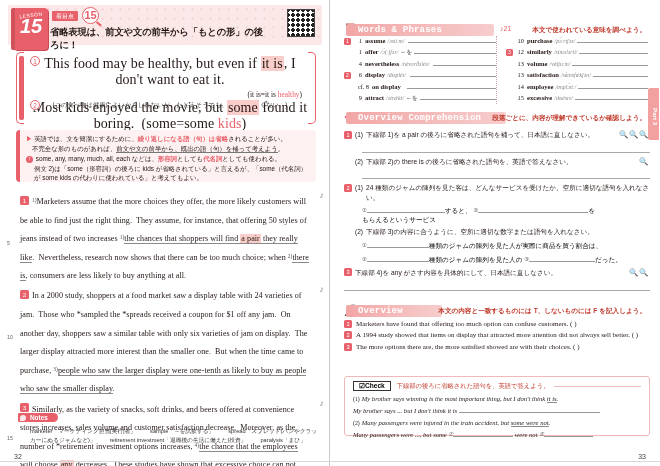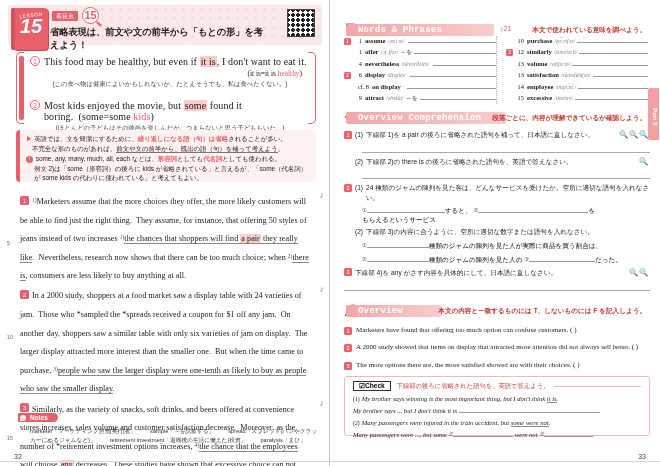--- a/index.html
+++ b/index.html
@@ -74,21 +74,21 @@
   .ex-bracket-l { left: 0; border-left: 1.2px solid #e8606a; border-radius: 5px 0 0 5px; }
   .ex-bracket-r { right: 0; border-right: 1.2px solid #e8606a; border-radius: 0 5px 5px 0; }
   .ex-tab { position: absolute; left: 3px; top: 4px; width: 5px; height: 64px; background: #e8606a; border-radius: 2px; }
   .ex-item { position: absolute; left: 14px; width: 280px; }
   .ex-num {
     position: absolute; left: 0; top: 0; width: 10px; height: 10px;
     border: 1px solid #e8606a; border-radius: 50%;
     color: #e8606a; font-size: 6.4px; text-align: center; line-height: 9px;
     font-family: "Liberation Sans", sans-serif; background:#fff;
   }
-  .ex-en { margin-left: 14px; font-size: 10px; color: #231815; letter-spacing: .1px; }
+  .ex-en { font-size: 14px; color: #231815; letter-spacing: .1px; text-align: center; }
   .ex-note { text-align: right; font-size: 7.4px; color: #231815; margin-top: 2px; margin-right: 8px; }
   .ex-ja { text-align: center; font-size: 6.3px; color: #444; margin-top: 1.5px; font-family:"Liberation Sans",sans-serif; }
   .hl-pink { background: #f9cdc9; padding: 0 1px; }
   .red { color: #e8606a; }
 
   
   .exp-box {
     position: absolute; left: 16px; top: 130px; width: 300px; height: 52px;
     background: #fdf1f1; border-radius: 4px; padding: 4px 8px 4px 10px;
   }
@@ -191,21 +191,21 @@
   .pc-badge.hide { background: transparent; }
   .pc-idx { margin-right: 3px; flex: none; }
   .pc-body { flex: 1; }
   .pc-icons { color: #e8606a; font-size: 7.5px; letter-spacing: 1px; flex: none; margin-left: 3px; }
   .ans-rule { border-bottom: .6px solid #aaa; height: 11px; margin: 2px 0 0 18px; }
   .ans-inline { display: inline-block; border-bottom: .6px solid #999; height: 8px; }
   .circ-n { font-size: 5.4px; color: #555; vertical-align: 1px; }
 
   
   .ov-wrap { position: absolute; left: 14px; top: 318px; width: 306px; }
-  .ov-row { display: flex; font-size: 7px; line-height: 10.4px; color: #231815; margin-top: 7px; align-items: center; }
+  .ov-row { display: flex; font-size: 7px; line-height: 10.4px; color: #231815; margin-top: 1px; }
   .ov-badge {
     display: inline-block; width: 8px; height: 8px; background: #e8606a; color: #fff;
     font-size: 5.6px; text-align: center; line-height: 8px; border-radius: 1.5px;
     font-family: "Liberation Sans", sans-serif; margin-right: 4px; flex: none; margin-top: 1px;
   }
   .ov-text { flex: 1; text-align: justify; }
 
   
   .check-box {
     position: absolute; left: 14px; top: 376px; width: 306px; height: 60px;
@@ -244,21 +244,21 @@
 
     <div class="header-band"></div>
 
     <div class="lesson-book">
       <div class="lesson-word">LESSON</div>
       <div class="lesson-num">15</div>
     </div>
 
     <div class="focus-badge">着目点</div>
     <div class="focus-circle">15</div>
-    <div class="header-title">省略表現は、前文や文の前半から「もとの形」を考えよう！</div>
+    <div class="header-title">省略表現は、前文や文の前半から「もとの形」の後ろに！</div>
     <div class="qr"></div>
 
     <div class="ex-box">
       <div class="ex-bracket-l"></div>
       <div class="ex-bracket-r"></div>
       <div class="ex-tab"></div>
 
       <div class="ex-item" style="top:4px;">
         <span class="ex-num">1</span>
         <div class="ex-en"><span>This food may be healthy, but even if </span><span class="hl-pink">it is</span><span>, I don't want to eat it.</span></div>
@@ -487,21 +487,21 @@
       <div class="sec-instr">本文の内容と一致するものには T、しないものには F を記入しよう。</div>
     </div>
 
     <div class="ov-wrap">
       <div class="ov-row">
           <span class="ov-badge">1</span>
           <span class="ov-text">Marketers have found that offering too much option can confuse customers.  (      )</span>
         </div>
       <div class="ov-row">
           <span class="ov-badge">2</span>
-          <span class="ov-text">A 2000 study showed that items on display that attracted more attention did not always sell better.  (      )</span>
+          <span class="ov-text">A 1994 study showed that items on display that attracted more attention did not always sell better.  (      )</span>
         </div>
       <div class="ov-row">
           <span class="ov-badge">3</span>
           <span class="ov-text">The more options there are, the more satisfied showed are with their choices.  (      )</span>
         </div>
     </div>
 
     <div class="check-box">
       <div style="display:flex; align-items:center;">
         <span class="check-head">☑<span>Check</span></span>

